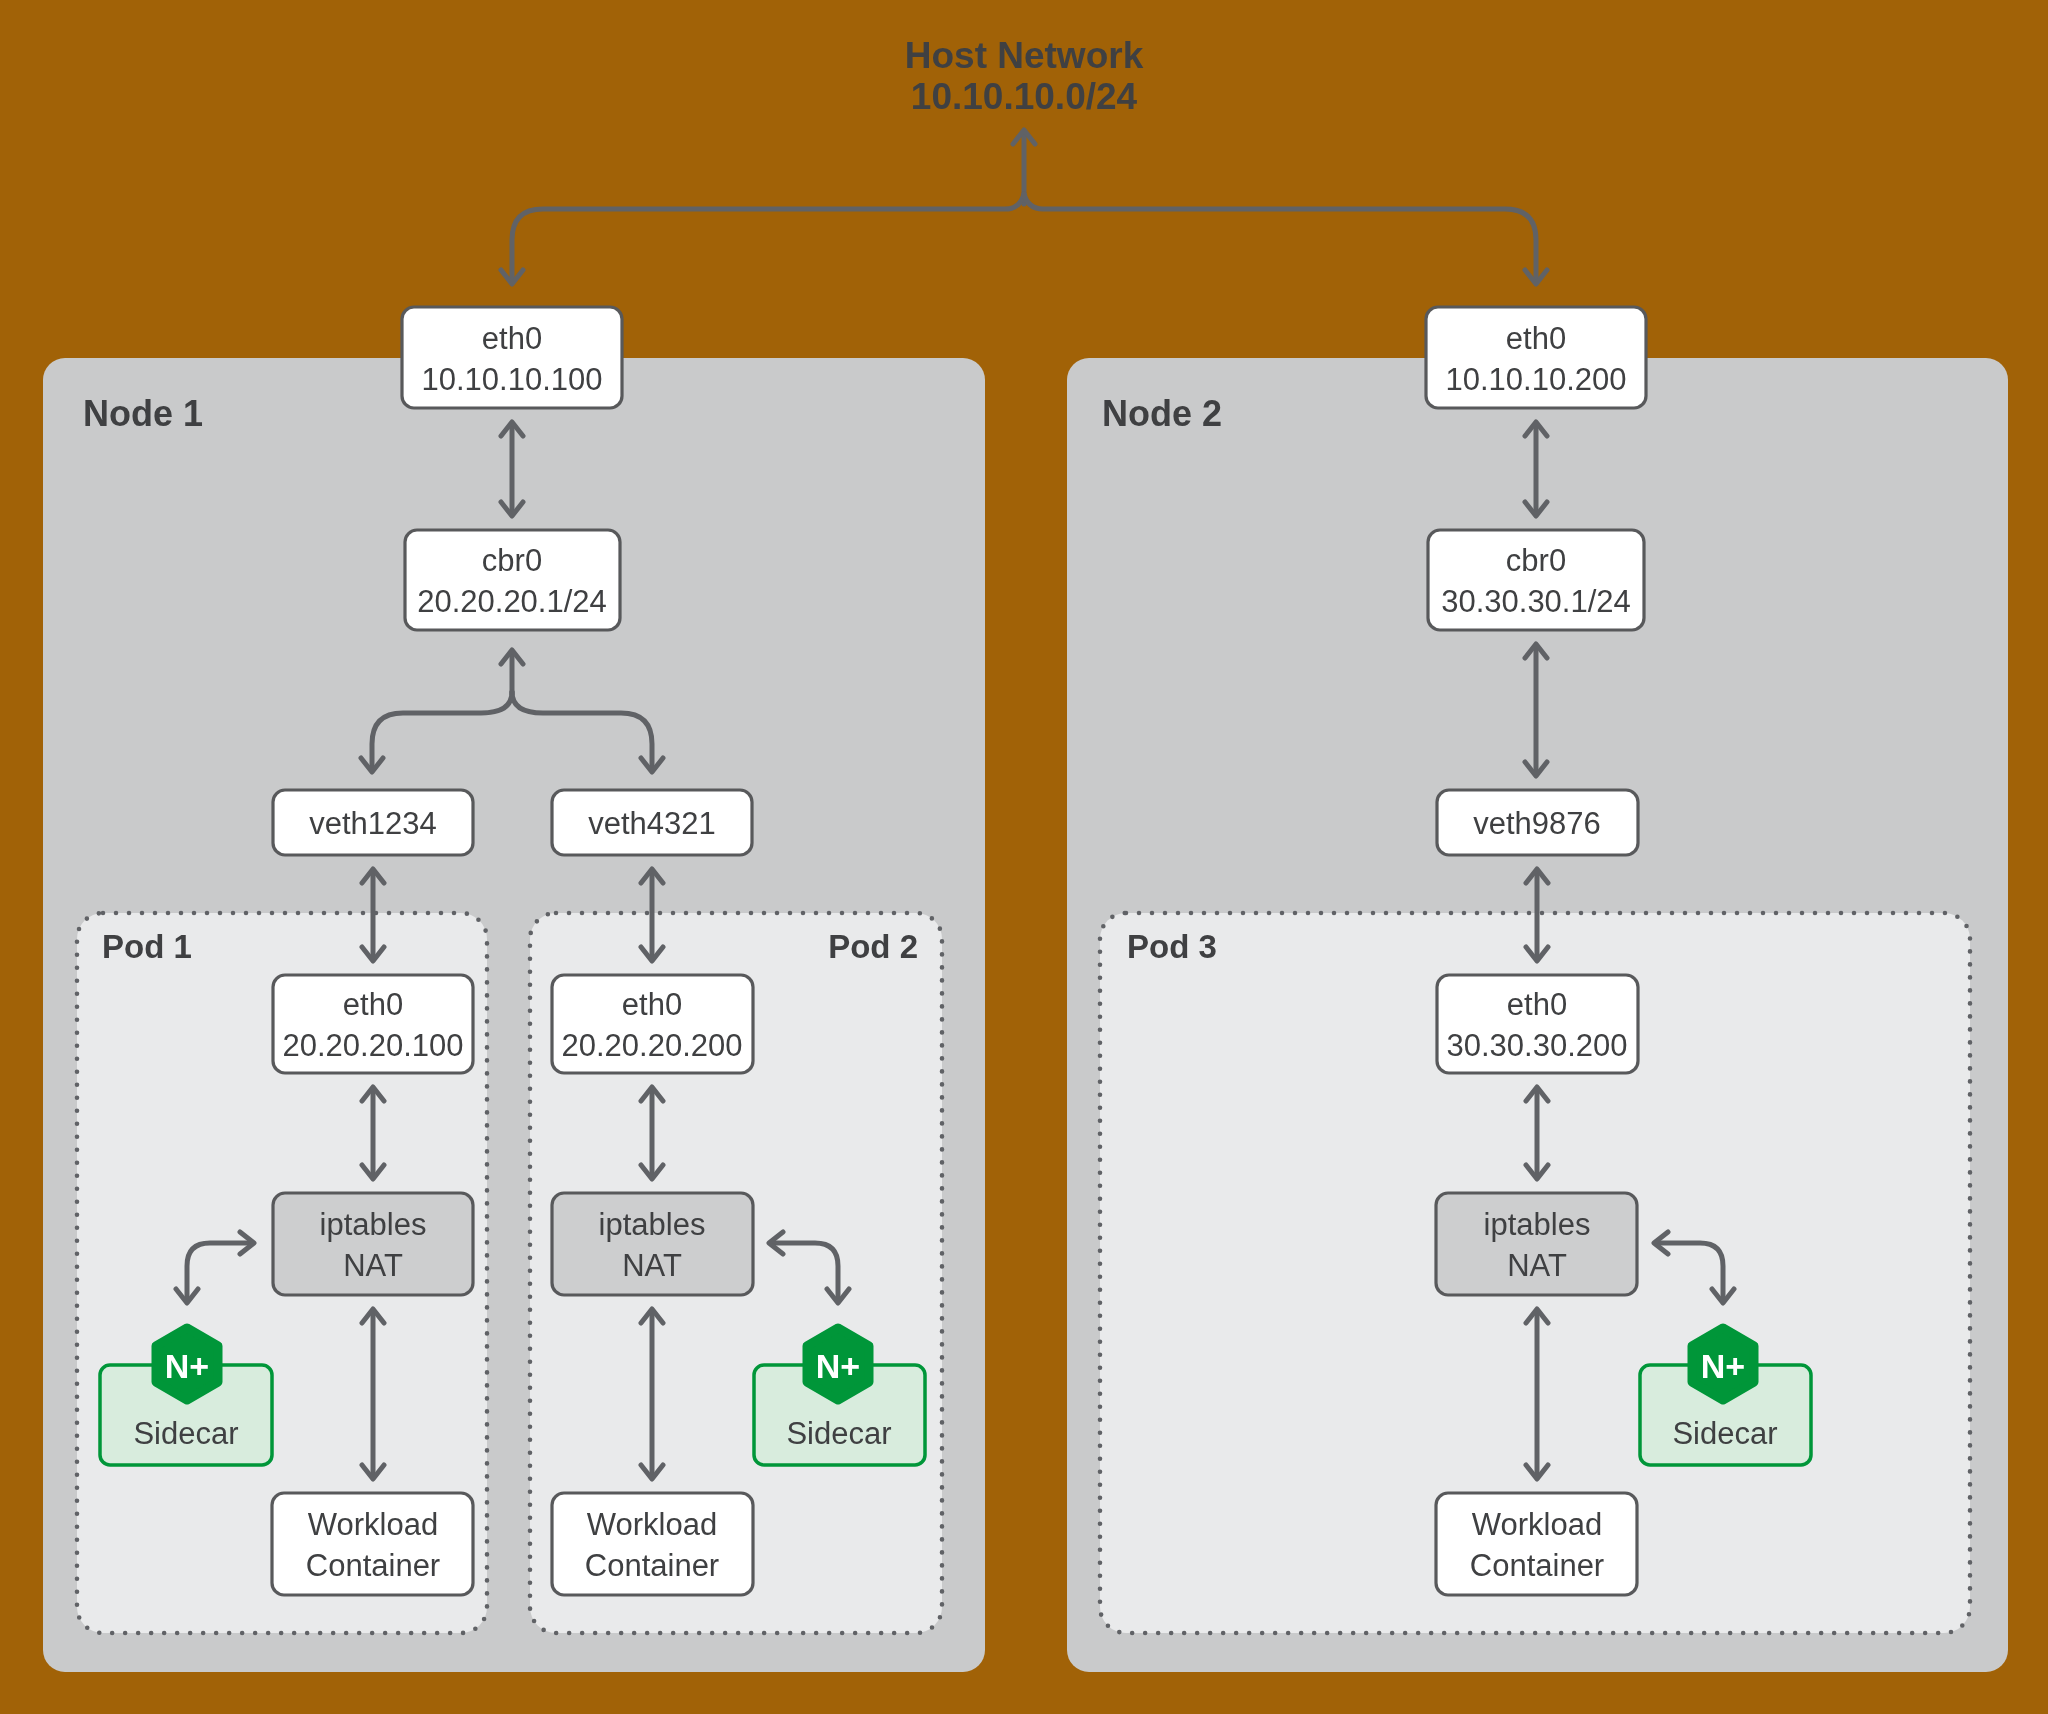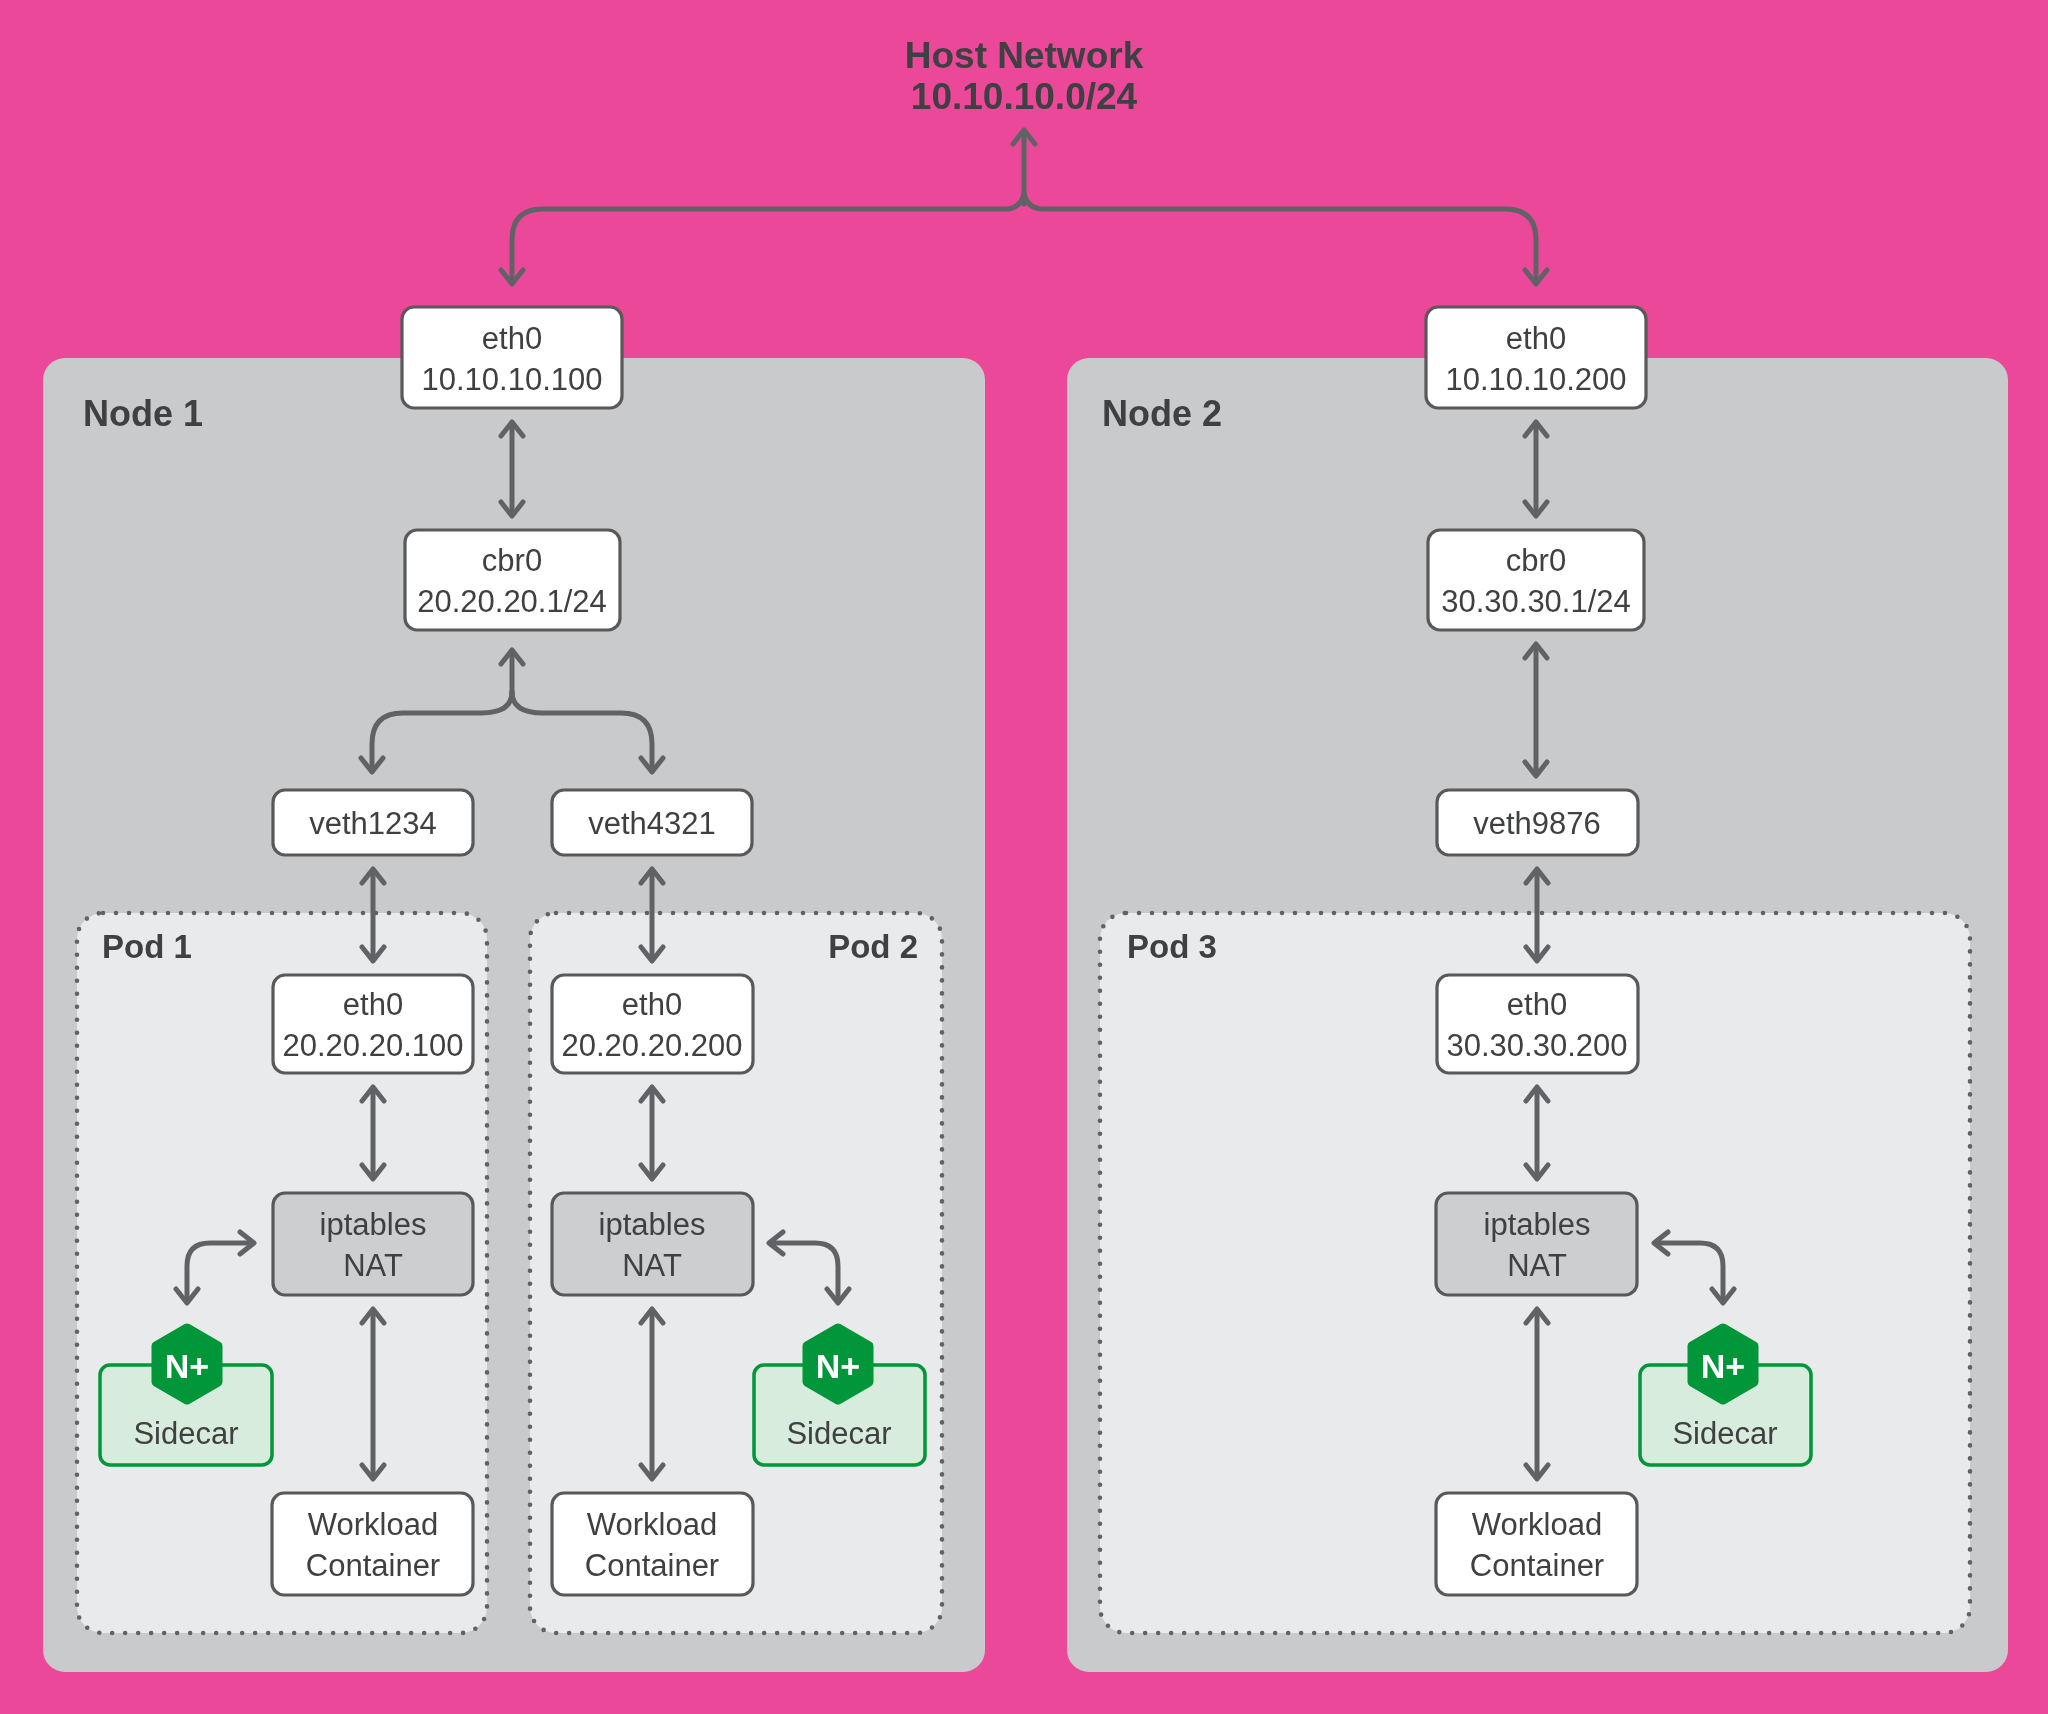--- a/index.html
+++ b/index.html
@@ -1,16 +1,16 @@
 <!DOCTYPE html>
 <html><head>
 <meta charset="utf-8">
 <style>
   html,body{margin:0;padding:0;background:#ffffff;}
-  .page{width:2048px;height:1714px;background:#ec4899;position:relative;}
+  .page{width:2048px;height:1714px;background:#a16207;position:relative;}
   svg{display:block;}
   .bt{font-family:"Liberation Sans",sans-serif;}
   .t-title{font-size:37px;font-weight:bold;fill:#3f4042;text-anchor:middle;dominant-baseline:central;}
   .t-node{font-size:36px;font-weight:bold;fill:#3f4042;dominant-baseline:central;}
   .t-pod{font-size:33px;font-weight:bold;fill:#3f4042;dominant-baseline:central;}
   .t-box{font-size:31px;fill:#3f4042;text-anchor:middle;dominant-baseline:central;}
   .t-logo{font-size:34px;font-weight:bold;fill:#ffffff;text-anchor:middle;dominant-baseline:central;}
   .node-rect{fill:#c9cacb;}
   .pod-rect{fill:#e9eaeb;stroke:#606266;stroke-width:4.6;stroke-dasharray:0 13;stroke-linecap:round;}
   .white-box{fill:#ffffff;stroke:#58595b;stroke-width:3.2;}

